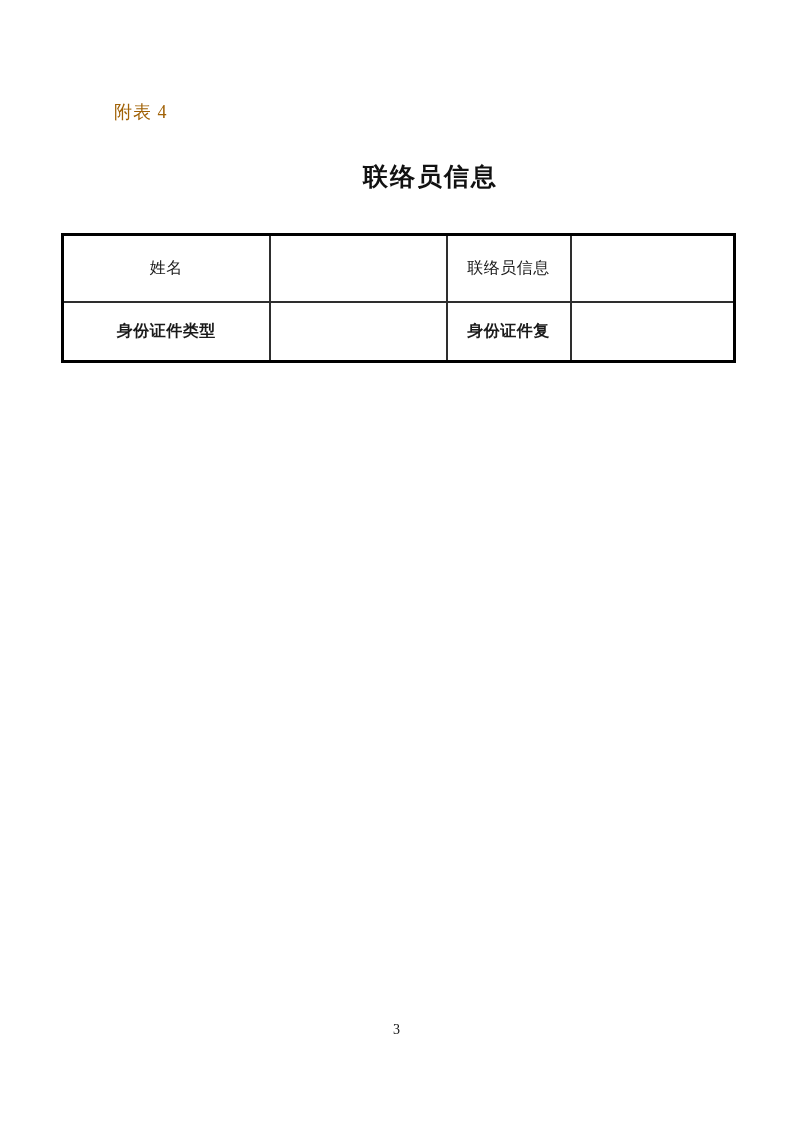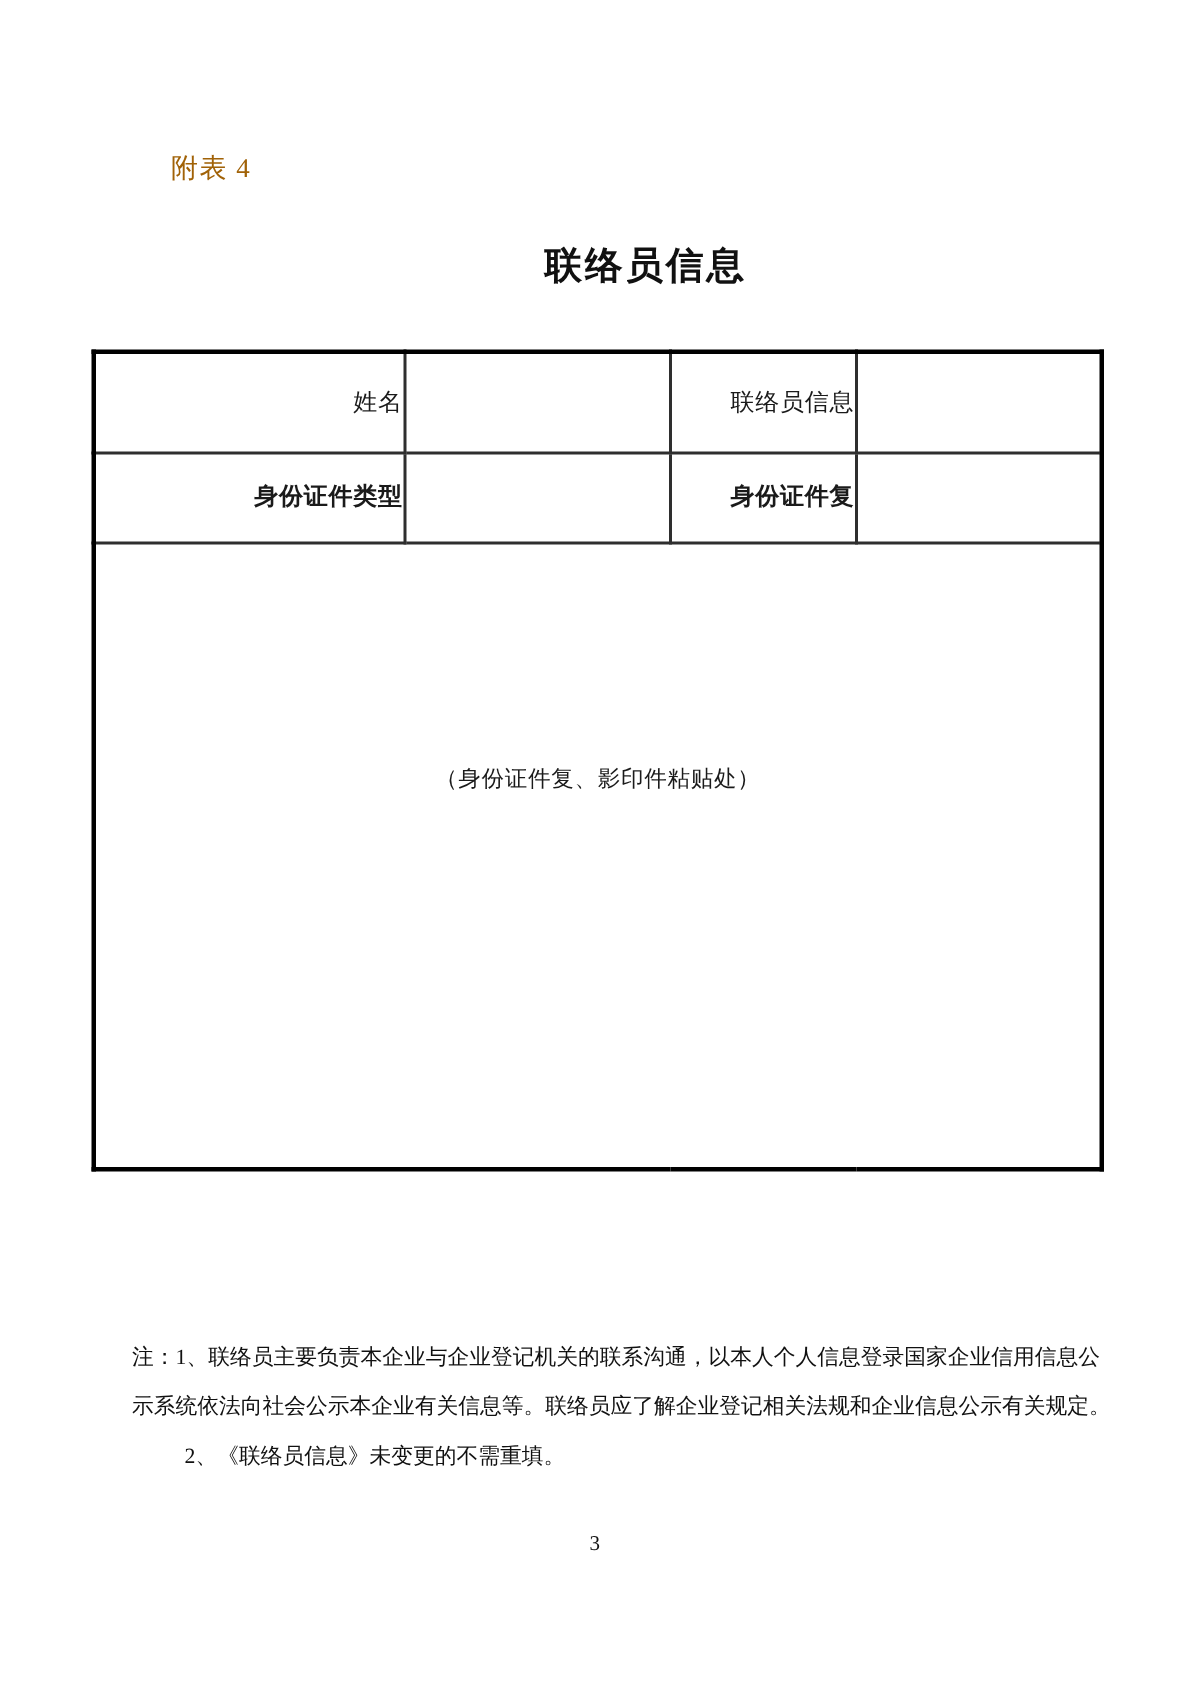--- a/index.html
+++ b/index.html
@@ -46,21 +46,21 @@
     table-layout: fixed;
     border: 3px solid #000000;
   }
   table.form-table td {
     border: 2px solid #2e2e2e;
     font-size: 16px;
     color: #1a1a1a;
     padding: 0;
   }
   td.cell-label {
-    text-align: right;
+    text-align: center;
     vertical-align: middle;
     letter-spacing: 0.5px;
     border-radius: 14px;
   }
   td.cell-value {
     background: #ffffff;
   }
   tr.r1 { height: 67px; }
   tr.r2 { height: 69px; }
   tr.r3 { height: 60px; font-weight: bold; }
@@ -123,29 +123,19 @@
         <td class="cell-value"></td>
         <td class="cell-label">联络员信息</td>
         <td class="cell-value"></td>
       </tr>
       <tr class="r3">
         <td class="cell-label">身份证件类型</td>
         <td class="cell-value"></td>
         <td class="cell-label">身份证件复</td>
         <td class="cell-value"></td>
       </tr>
-      <tr class="r4">
-        <td class="paste-cell" colspan="4">
-          <span class="paste-text">（身份证件复、影印件粘贴处）</span>
-        </td>
-      </tr>
     </tbody>
   </table>
 
-  <div class="notes">
-    <div class="note-line">注：1、联络员主要负责本企业与企业登记机关的联系沟通，以本人个人信息登录国家企业信用信息公</div>
-    <div class="note-line">示系统依法向社会公示本企业有关信息等。联络员应了解企业登记相关法规和企业信息公示有关规定。</div>
-    <div class="note-line indent">2、《联络员信息》未变更的不需重填。</div>
-  </div>
 
   <div class="page-number">3</div>
 
 </div>
 
 </body></html>

